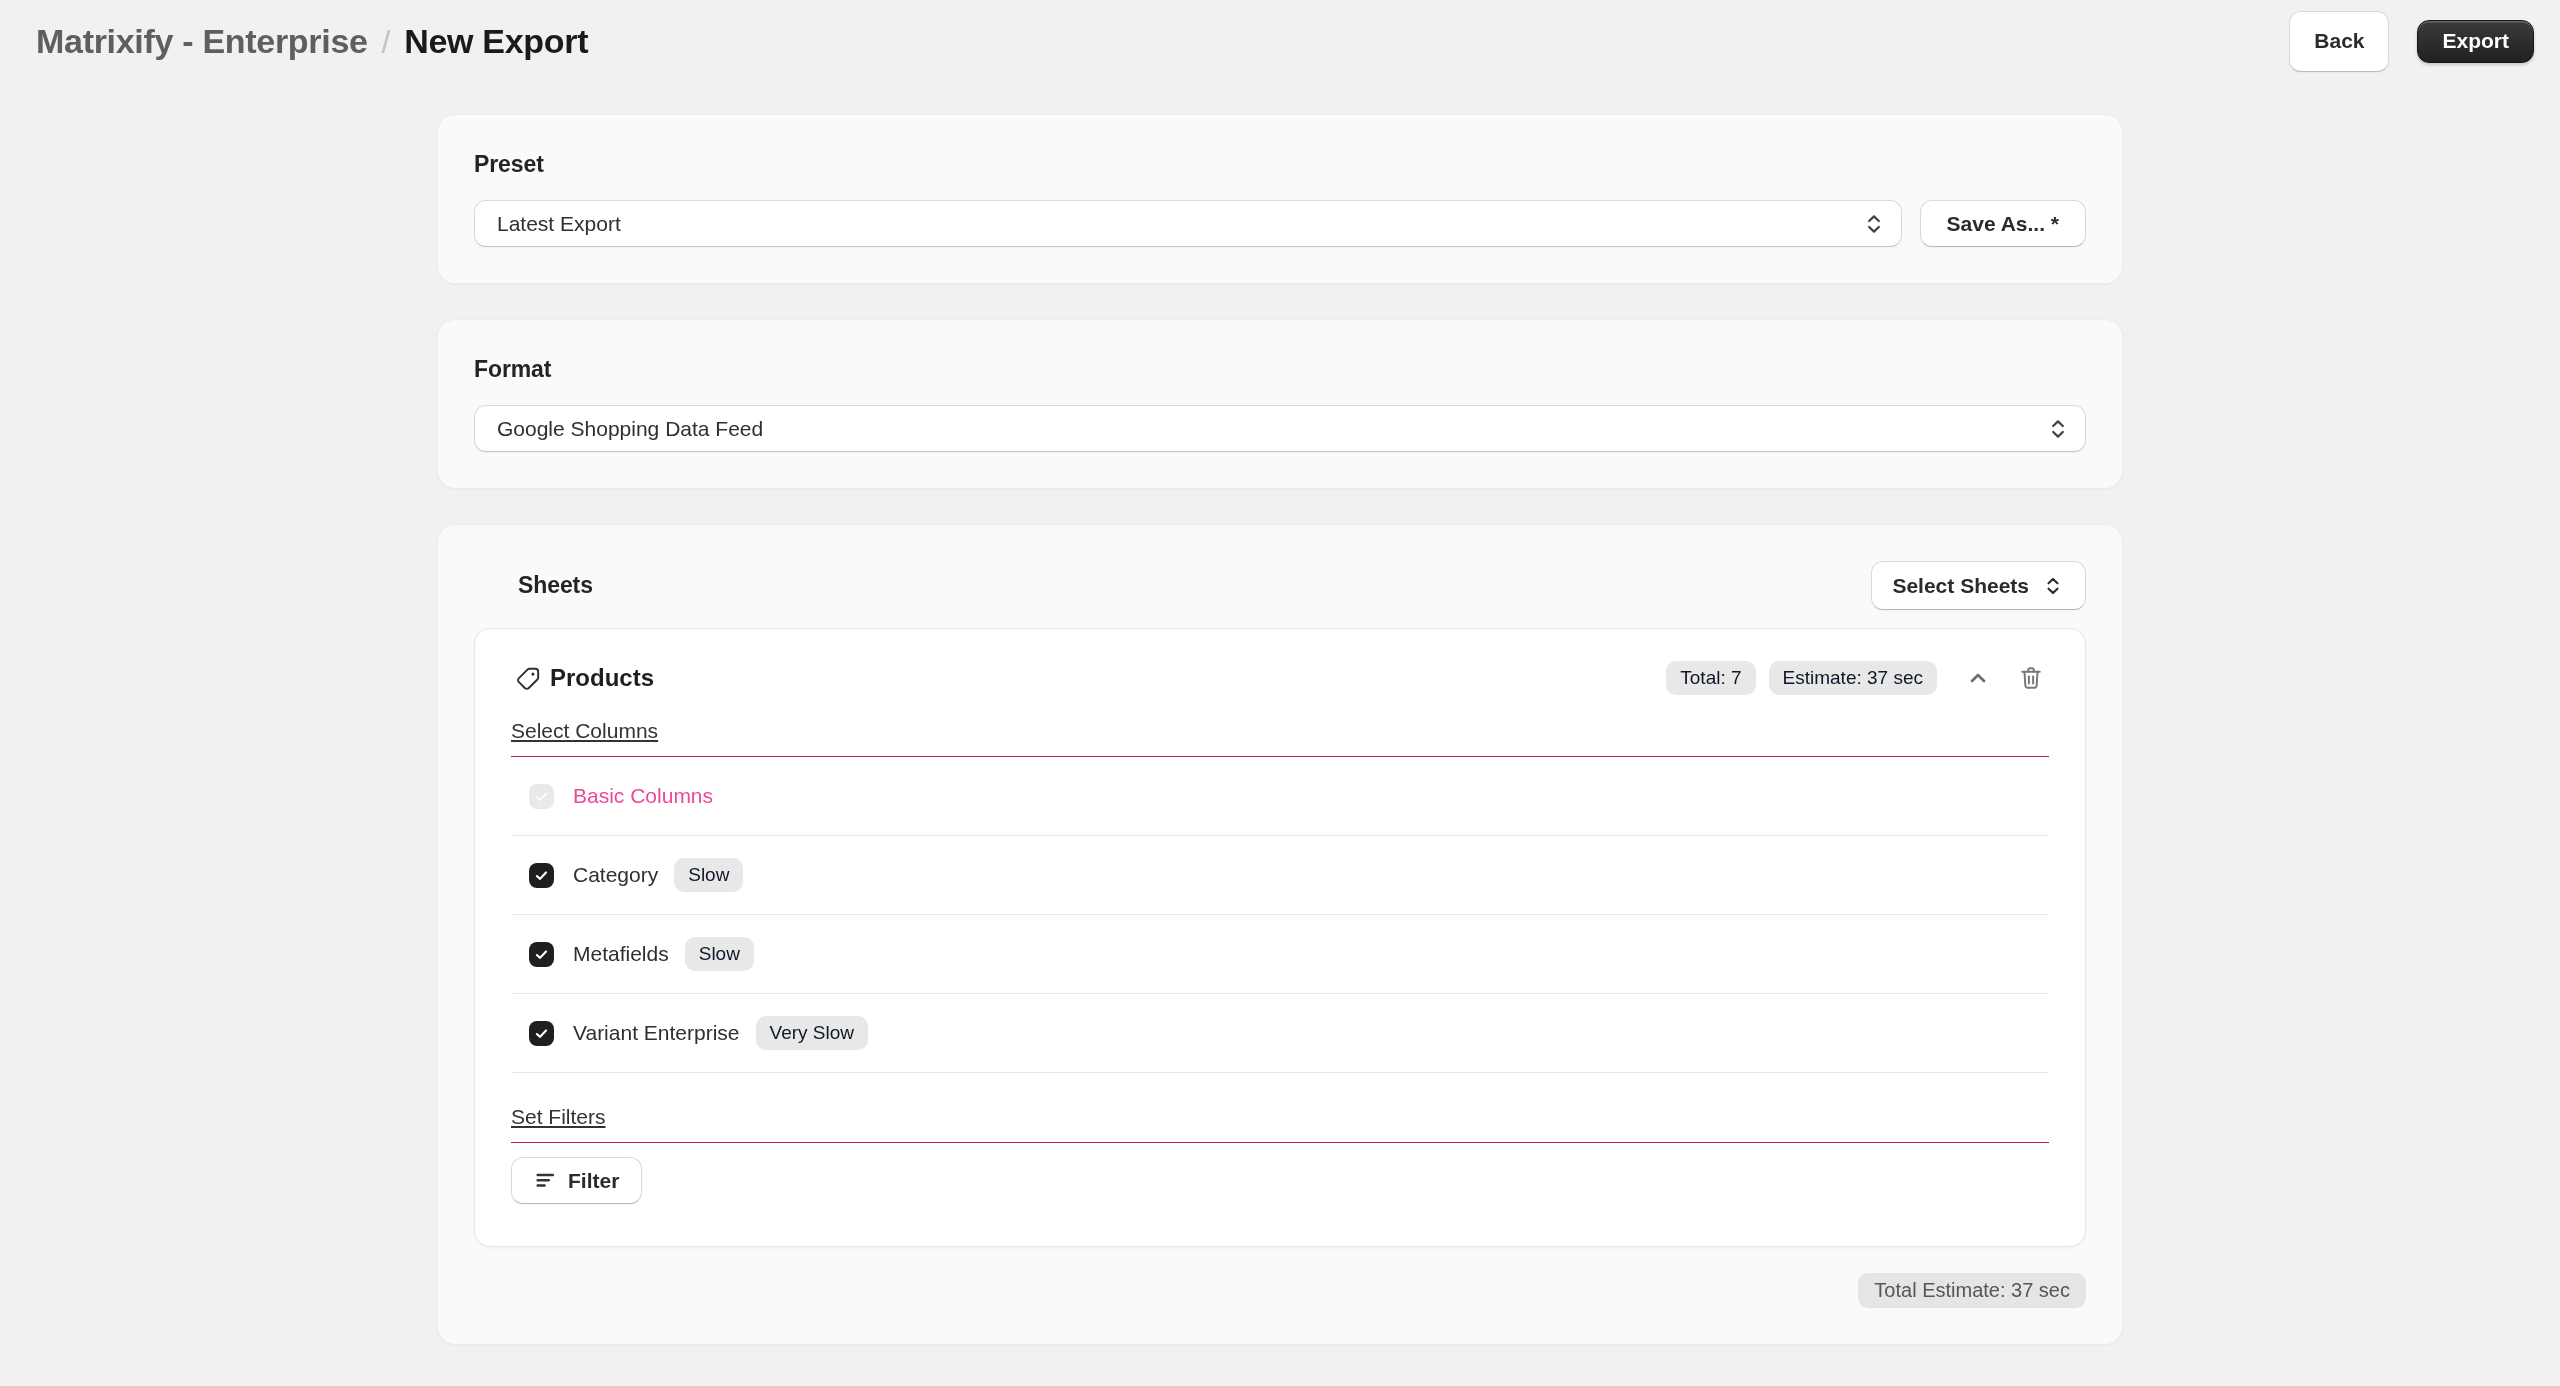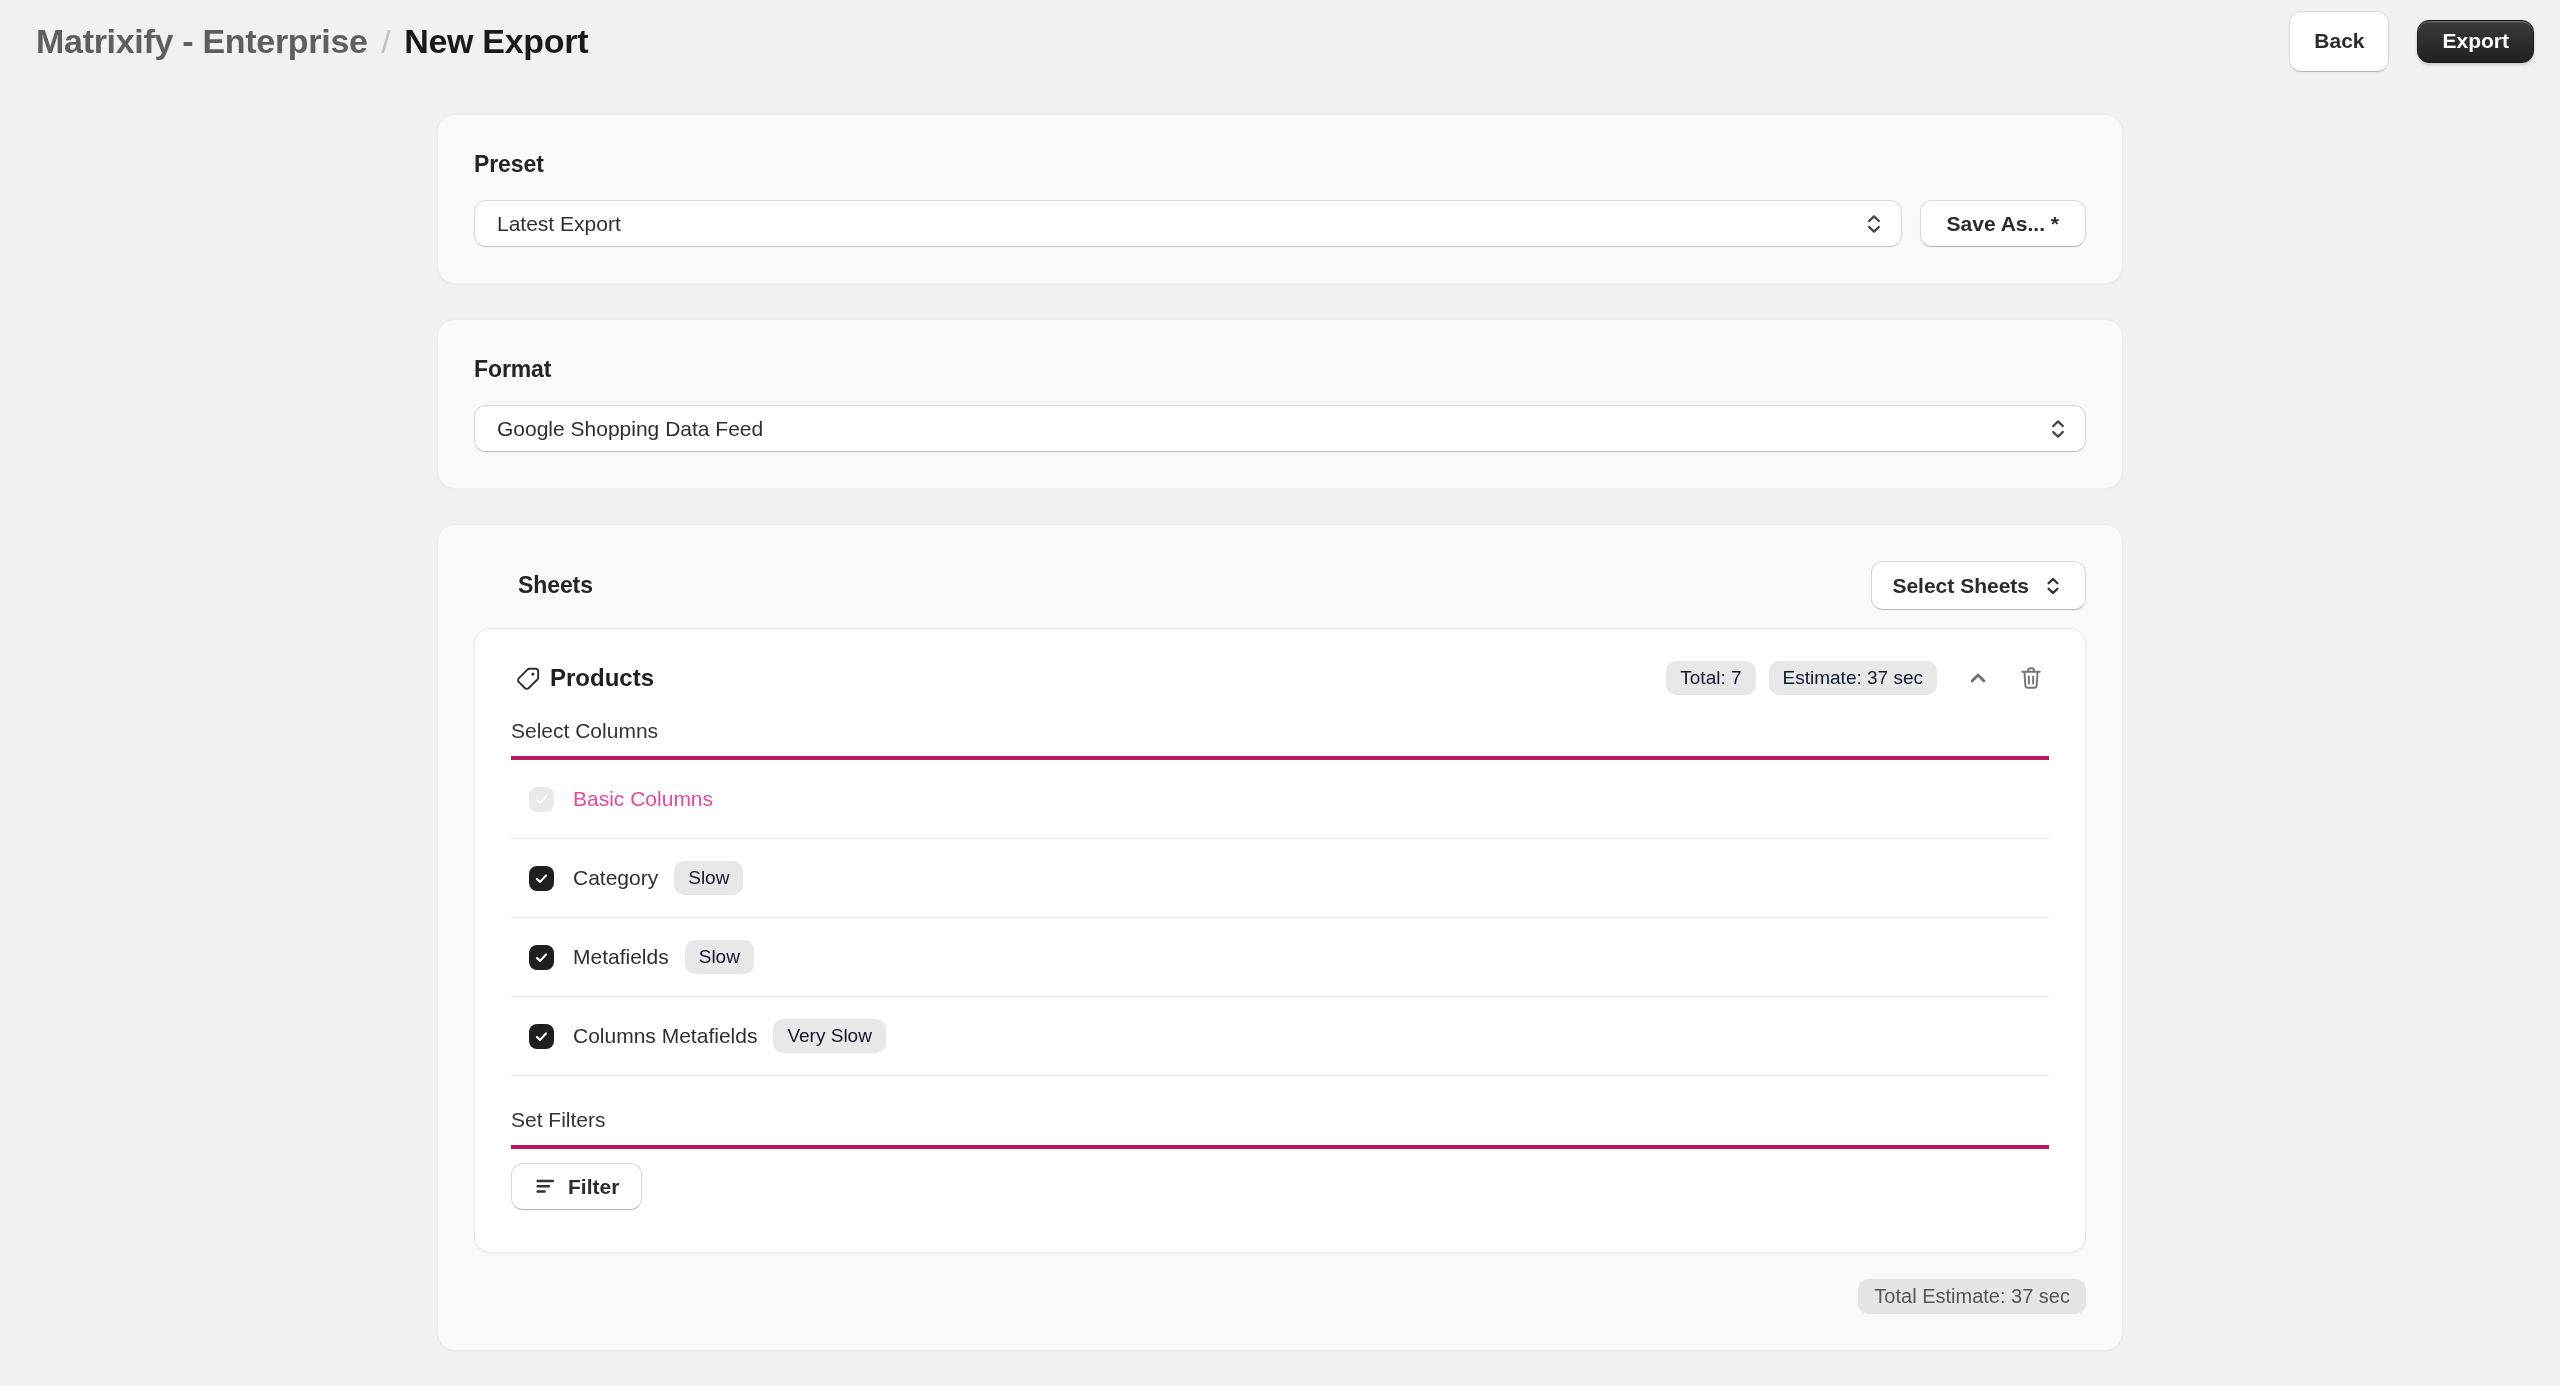--- a/index.html
+++ b/index.html
@@ -93,21 +93,21 @@
     background:#e8e8e8; color:#0f172a;
     border-radius:10px; font-size:19px;
     white-space:nowrap;
   }
   .icon-group { display:flex; align-items:center; gap:26px; margin-left:28px; }
   .icon-btn { background:none; border:none; padding:0; cursor:pointer; display:flex; align-items:center; }
 
   .sheet-body { margin:0 36px; }
   .section-label {
     font-size:21px; color:#333333;
-    padding-bottom:13px; border-bottom:4px solid #be185d;
+    padding-bottom:13px; border-bottom:1px solid #be185d;text-decoration:underline;
   }
   .section-label.first { margin-top:24px; }
   .section-label.filters { margin-top:32px; }
 
   .column-row {
     height:79px; display:flex; align-items:center;
     padding-left:18px; border-bottom:1px solid #e9e9e9;
   }
   .checkbox {
     width:25px; height:25px; border-radius:8px;
@@ -255,21 +255,21 @@
           <span class="column-label">Metafields</span>
           <span class="badge">Slow</span>
         </div>
 
         <div class="column-row">
           <span class="checkbox">
             <svg width="17" height="17" viewBox="0 0 20 20" fill="none">
                 <path d="M4.6 10.6 8.3 14l7-7.6" stroke="#ffffff" stroke-width="2.5" stroke-linecap="round" stroke-linejoin="round"></path>
               </svg>
           </span>
-          <span class="column-label">Columns Metafields</span>
+          <span class="column-label">Variant Enterprise</span>
           <span class="badge">Very Slow</span>
         </div>
 
         <div class="section-label filters">Set Filters</div>
         <button class="btn btn-filter">
           <span style="display:flex">
             <svg width="23" height="23" viewBox="0 0 20 20" fill="none" stroke="#333333" stroke-width="2.1" stroke-linecap="round">
                 <path d="M3.2 5.2h13.2"></path>
                 <path d="M3.2 9.8h9.6"></path>
                 <path d="M3.2 14.4h6"></path>

